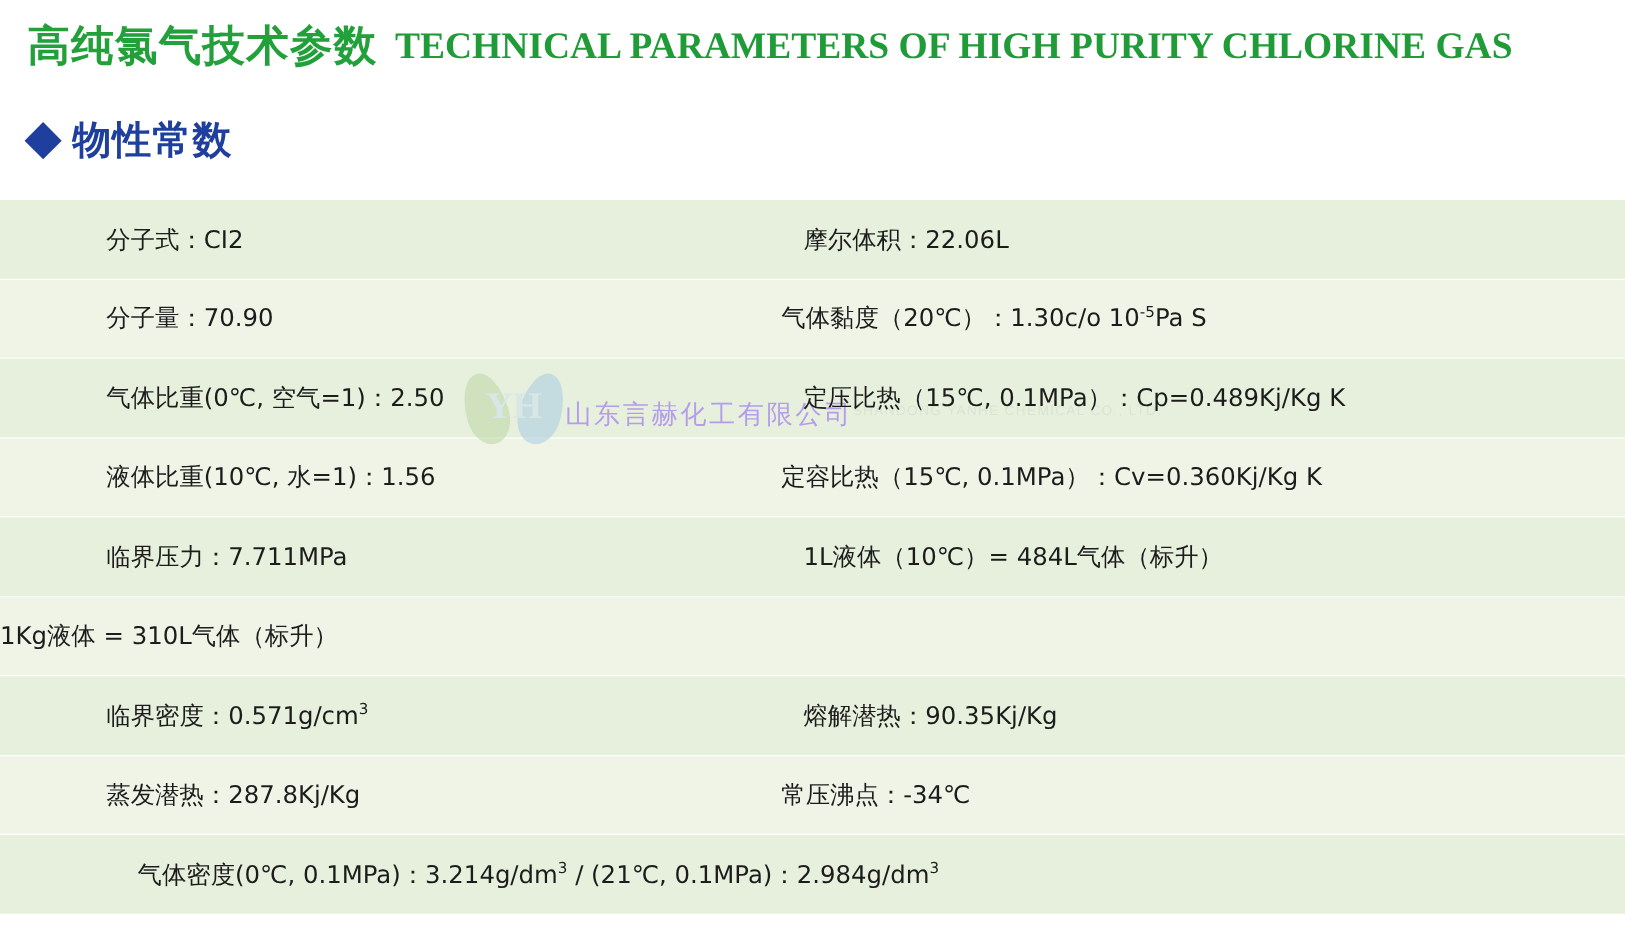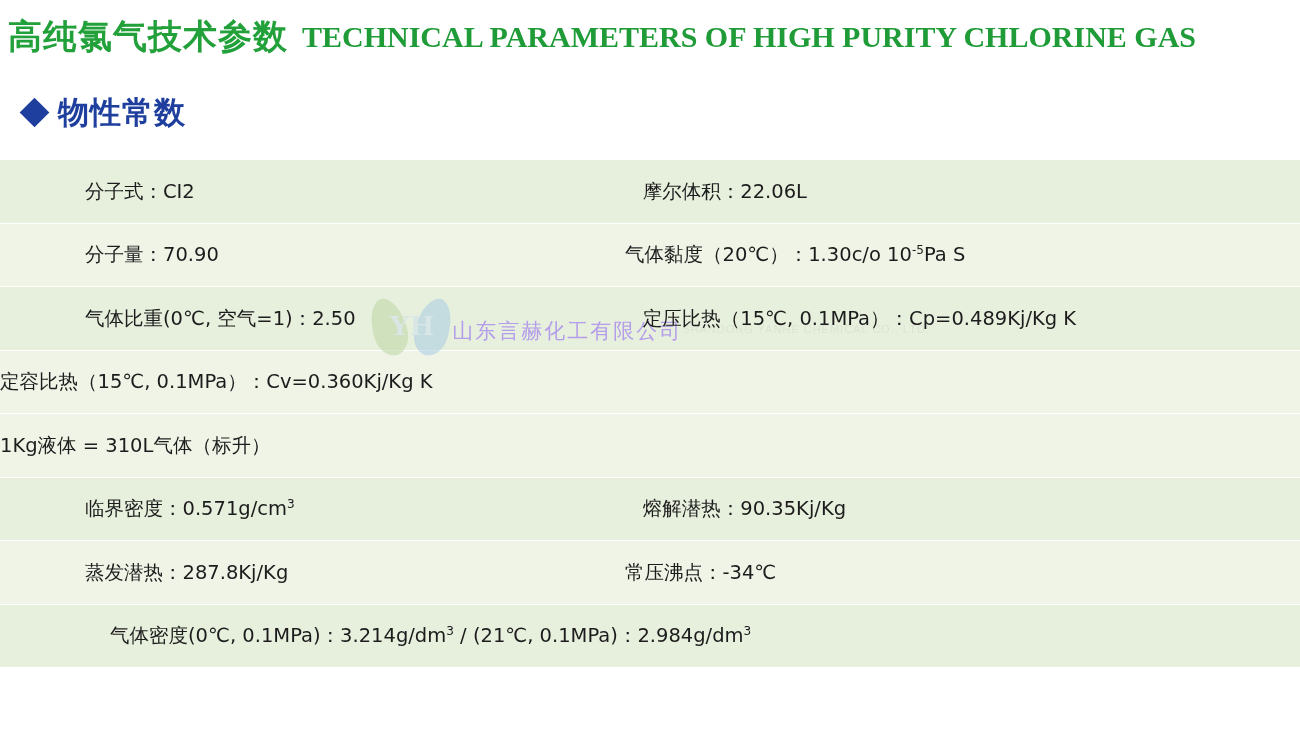--- a/index.html
+++ b/index.html
@@ -18,21 +18,21 @@
 
   
   .header {
     position: absolute;
     left: 0;
     top: 0;
     width: 1300px;
     height: 74px;
     display: flex;
     align-items: center;
-    padding-left: 8px;
+    padding-left: 22px;
     box-sizing: border-box;
   }
   .title-cn {
     font-family: "DejaVu Sans", sans-serif;
     font-size: 34px;
     font-weight: bold;
     color: #22a03a;
     letter-spacing: 1px;
     white-space: nowrap;
   }
@@ -218,23 +218,28 @@
     <div class="cell cell-left"><span>分子量：70.90</span></div>
     <div class="cell cell-right"><span>气体黏度（20℃）：1.30c/o  10</span><sup>-5</sup><span>Pa  S</span></div>
   </div>
 
   <div class="row odd">
     <div class="cell cell-left"><span>气体比重(0℃, 空气=1)：2.50</span></div>
     <div class="cell cell-right"><span>定压比热（15℃, 0.1MPa）：Cp=0.489Kj/Kg K</span></div>
   </div>
 
   <div class="row even">
+    <div class="cell cell-left"><span>液体比重(10℃, 水=1)：1.56</span></div>
     <div class="cell cell-right"><span>定容比热（15℃, 0.1MPa）：Cv=0.360Kj/Kg K</span></div>
   </div>
 
+  <div class="row odd">
+    <div class="cell cell-left"><span>临界压力：7.711MPa</span></div>
+    <div class="cell cell-right"><span>1L液体（10℃）= 484L气体（标升）</span></div>
+  </div>
 
   <div class="row even">
     <div class="cell cell-right"><span>1Kg液体 = 310L气体（标升）</span></div>
   </div>
 
   <div class="row odd">
     <div class="cell cell-left"><span>临界密度：0.571g/cm</span><sup>3</sup></div>
     <div class="cell cell-right"><span>熔解潜热：90.35Kj/Kg</span></div>
   </div>
 

